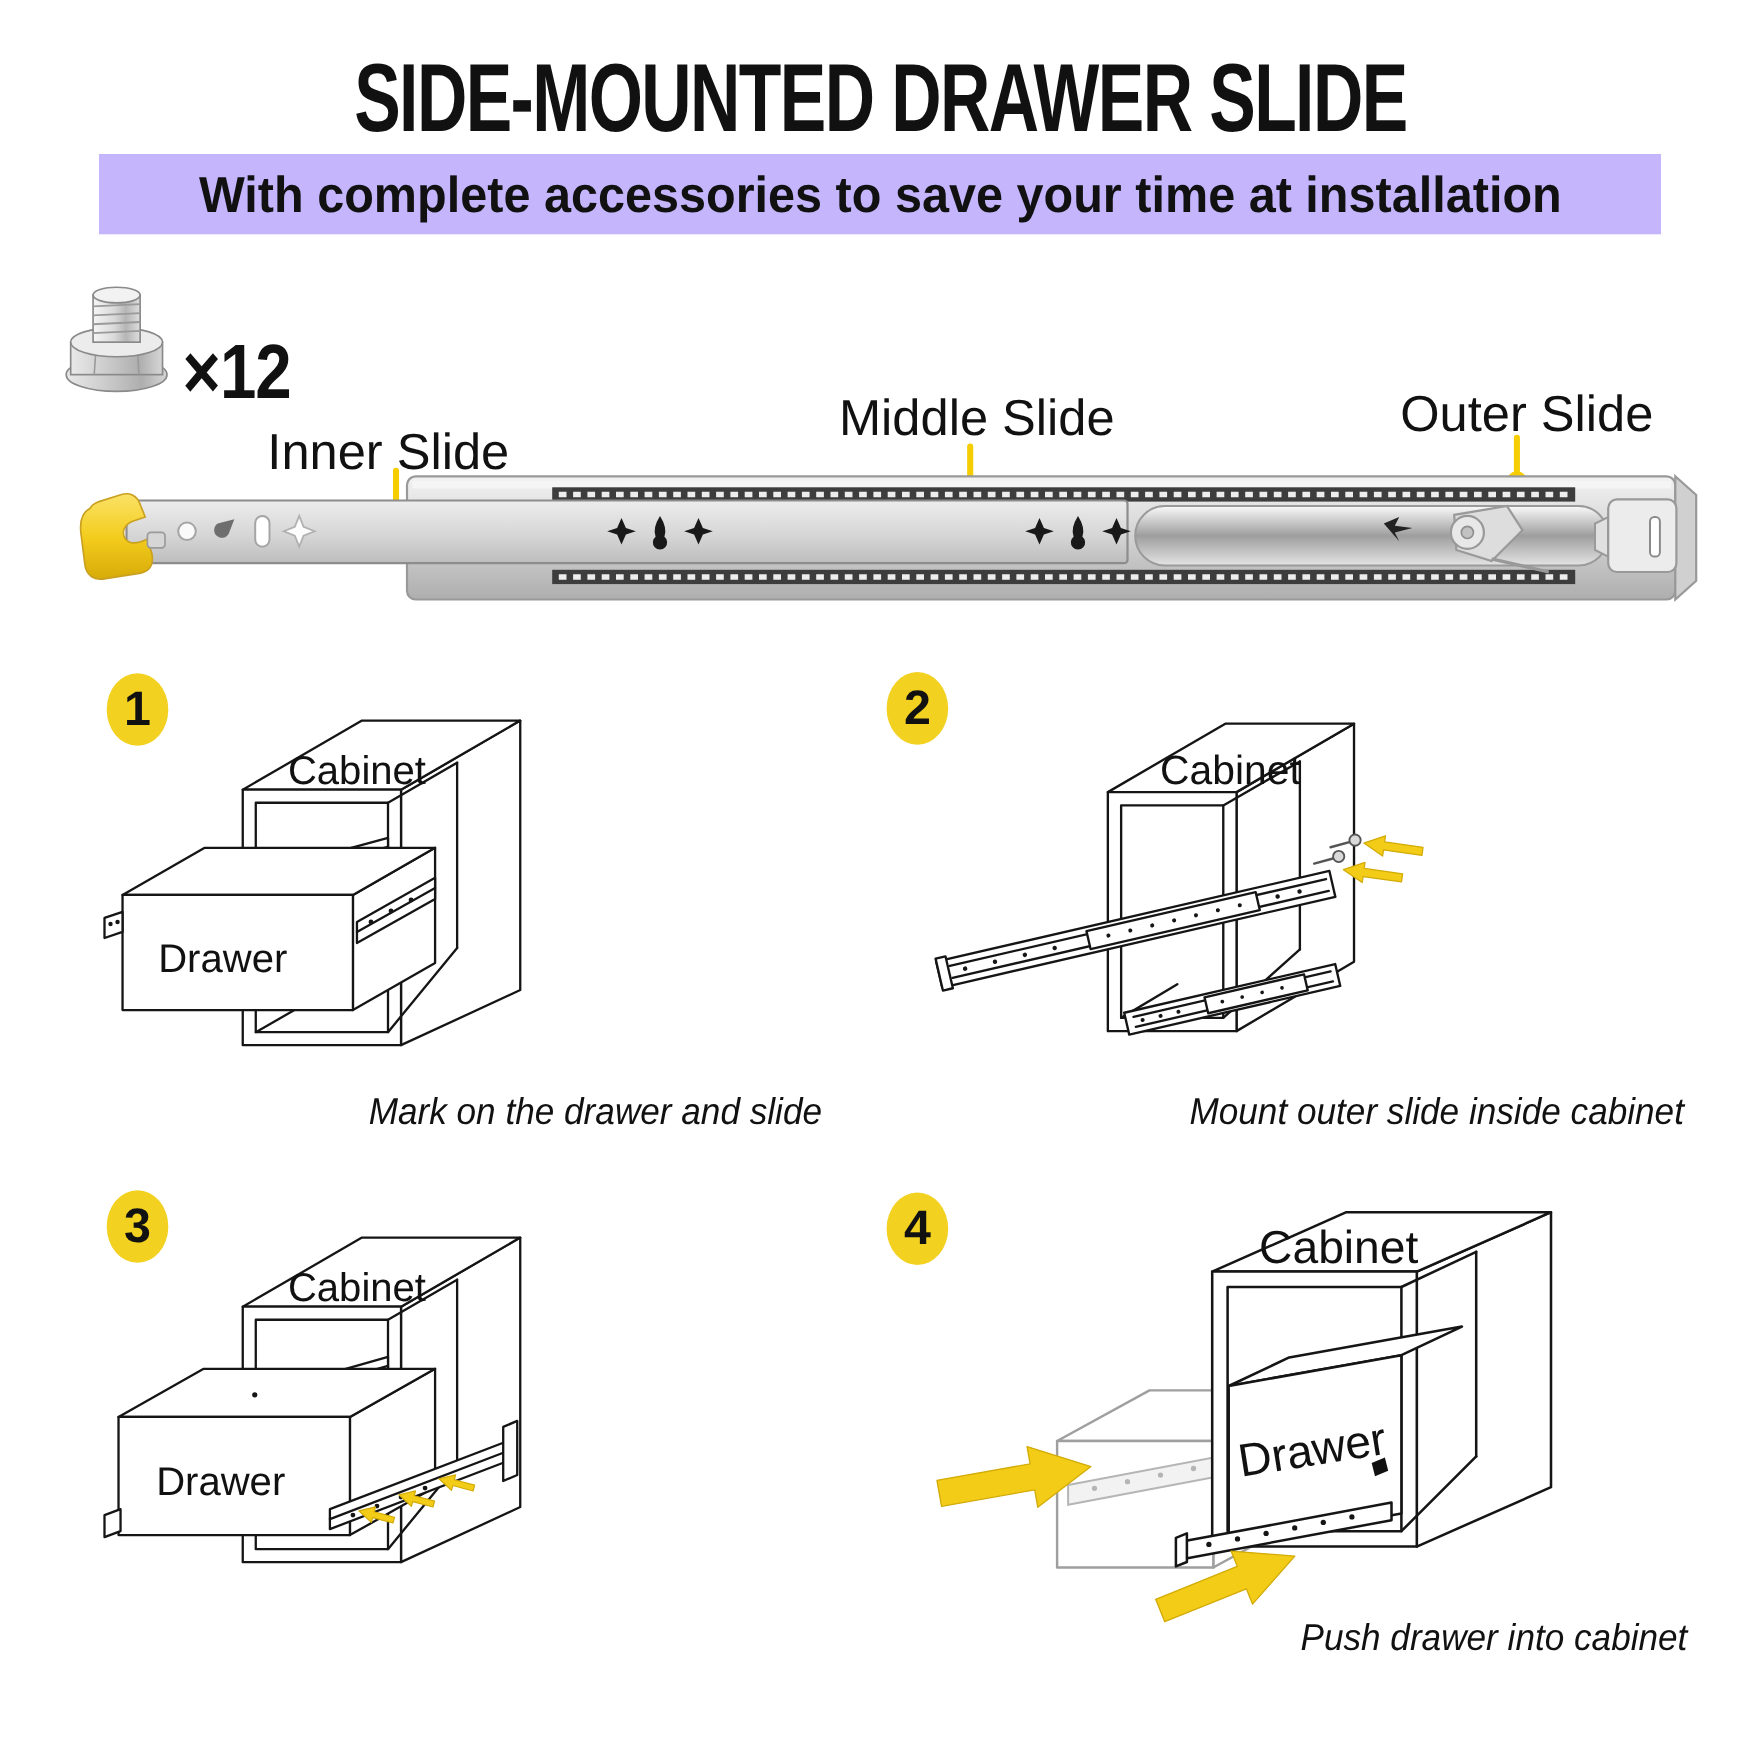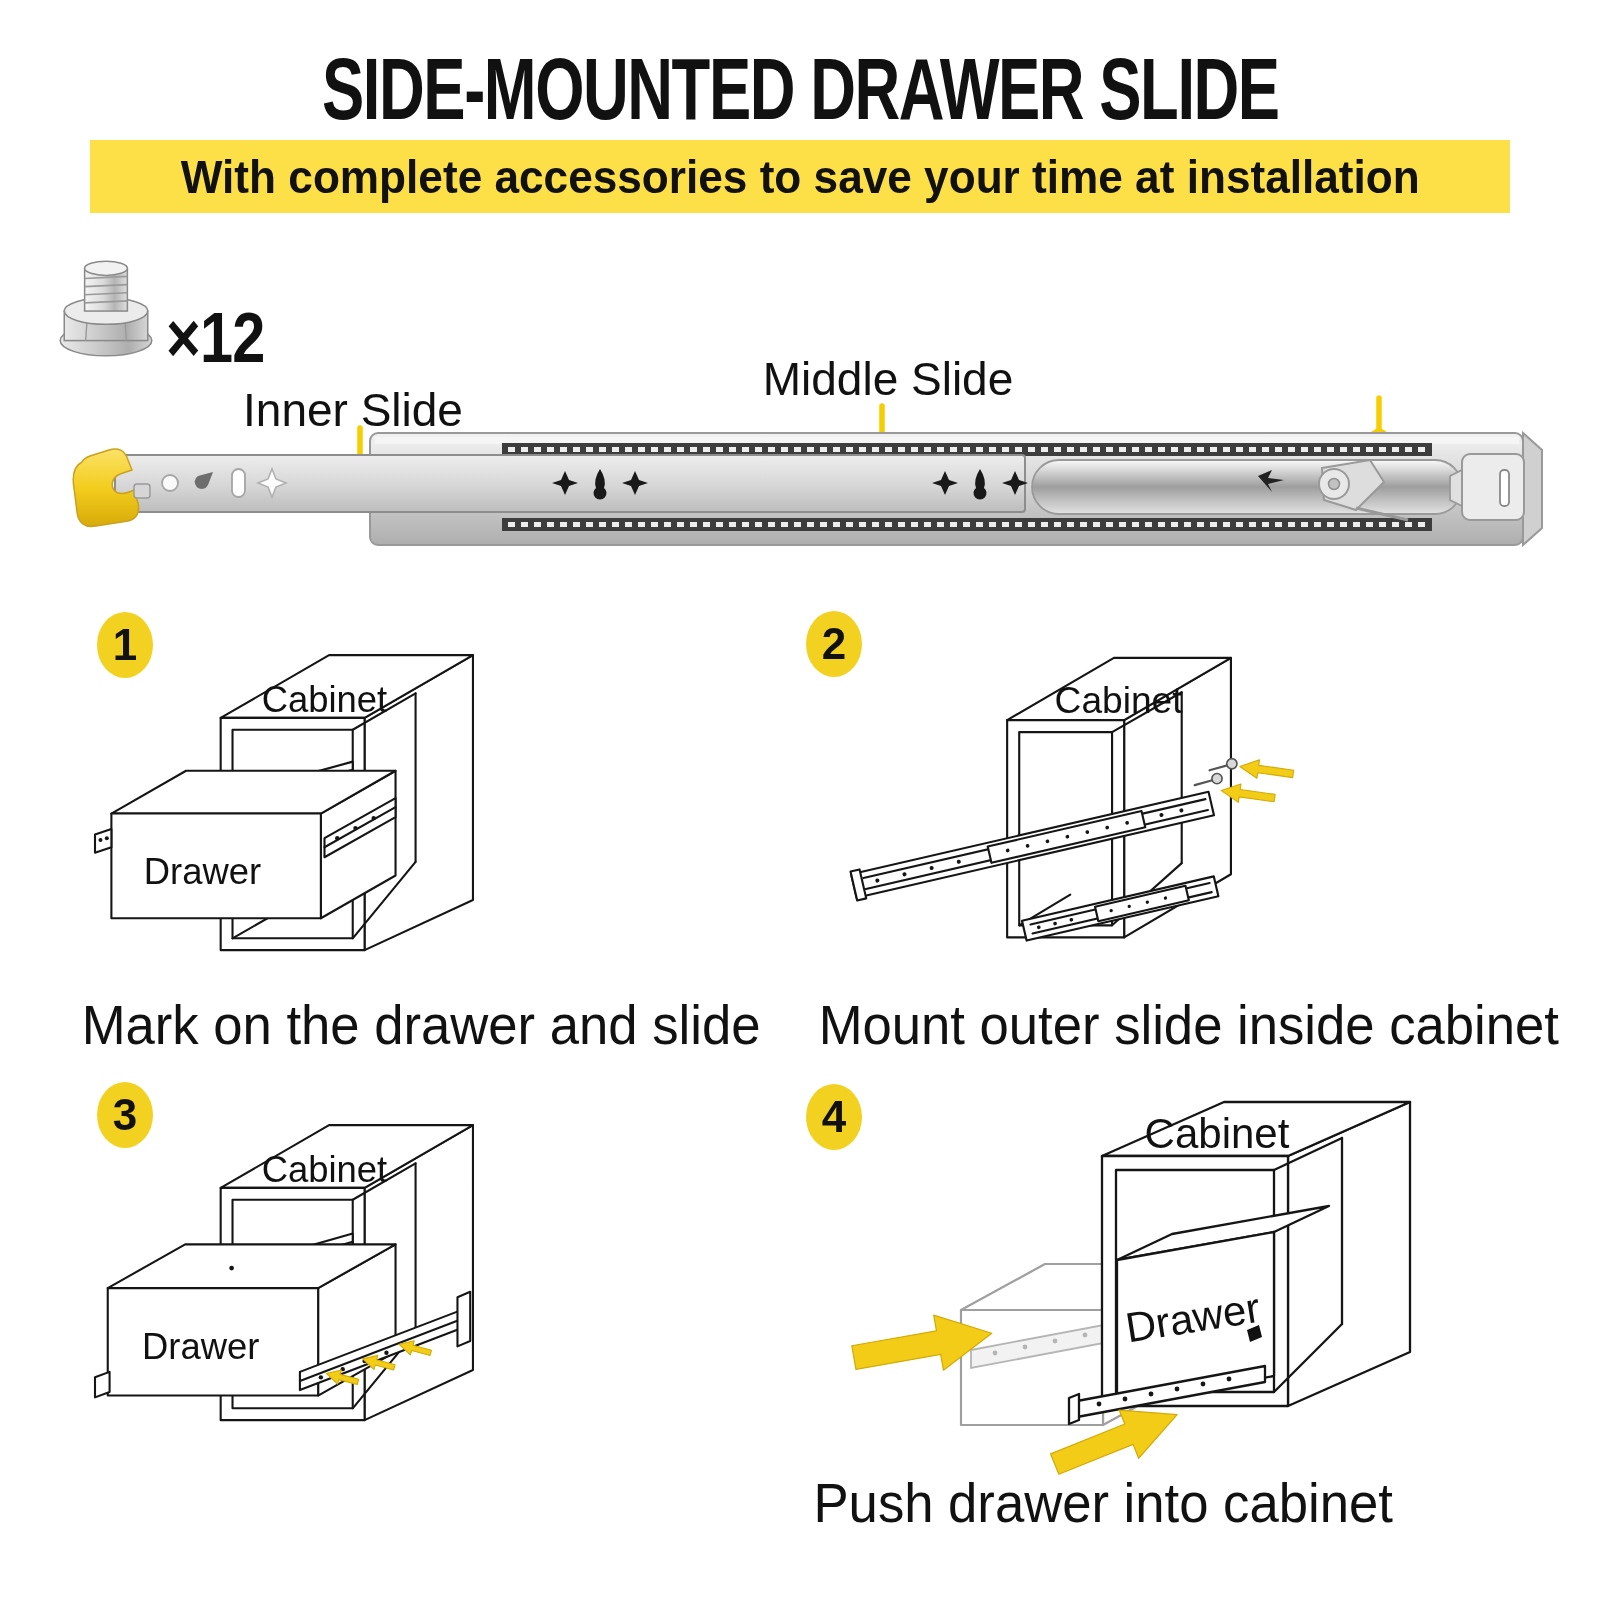--- a/index.html
+++ b/index.html
@@ -6,21 +6,21 @@
   .page{position:relative;width:1600px;height:1600px;background:#ffffff;overflow:hidden;
         font-family:"Liberation Sans",sans-serif;color:#111;}
   .abs{position:absolute;}
 
   
   .title{left:0;top:38px;width:1600px;text-align:center;font-weight:bold;font-size:88px;
          letter-spacing:-2px;white-space:nowrap;}
   .title .cond{display:inline-block;transform:scaleX(0.72);}
 
   
-  .banner{left:90px;top:140px;width:1420px;height:73px;background:#fde047;
+  .banner{left:90px;top:140px;width:1420px;height:73px;background:#c4b5fd;
           display:flex;align-items:center;justify-content:center;}
   .banner .txt{font-weight:bold;font-size:46px;white-space:nowrap;display:inline-block;transform:scaleX(0.96);}
 
   
   .count{left:166px;top:298px;font-size:70px;font-weight:bold;letter-spacing:-1px;
          display:inline-block;transform:scaleX(0.85);transform-origin:left top;white-space:nowrap;}
 
   
   .slide-label{width:320px;text-align:center;font-size:46px;white-space:nowrap;}
   .lbl-inner{left:193px;top:383px;}
@@ -28,21 +28,21 @@
   .lbl-outer{left:1228px;top:349px;}
 
   
   .badge{width:56px;height:66px;border-radius:50%;background:#F2D121;
          display:flex;align-items:center;justify-content:center;
          font-weight:bold;font-size:44px;color:#111;}
   .b1{left:97px;top:612px;}  .b2{left:806px;top:611px;}
   .b3{left:97px;top:1082px;} .b4{left:806px;top:1084px;}
 
   
-  .caption{text-align:left;font-size:56px;white-space:nowrap;}
+  .caption{text-align:right;font-size:34px;white-space:nowrap;font-style:italic;}
   .caption .cond{display:inline-block;transform:scaleX(0.94);}
   .c1{left:60px;top:992px;width:700px;}
   .c2{left:795px;top:992px;width:750px;}
   .c3{left:60px;top:1470px;width:700px;}
   .c4{left:795px;top:1470px;width:750px;}
 
   svg{display:block;overflow:visible;}
   svg text{font-family:"Liberation Sans",sans-serif;fill:#111;}
   .lineart{stroke:#151515;stroke-width:2.3;fill:#ffffff;stroke-linejoin:round;stroke-linecap:round;}
   .nofill{fill:none;}
@@ -87,20 +87,21 @@
     <line x1="34" y1="26" x2="76" y2="24" stroke="#9a9a9a" stroke-width="1.6"></line>
     <line x1="34" y1="34" x2="76" y2="32" stroke="#9a9a9a" stroke-width="1.6"></line>
     <line x1="34" y1="42" x2="76" y2="40" stroke="#9a9a9a" stroke-width="1.6"></line>
     <line x1="34" y1="50" x2="76" y2="48" stroke="#9a9a9a" stroke-width="1.6"></line>
     <ellipse cx="55" cy="16" rx="21" ry="7" fill="#f2f2f2" stroke="#8a8a8a" stroke-width="1.5"></ellipse>
   </svg>
   <span class="abs count">×12</span>
 
   <div class="abs slide-label lbl-middle">Middle Slide</div>
   <div class="abs slide-label lbl-inner">Inner Slide</div>
+  <div class="abs slide-label lbl-outer">Outer Slide</div>
 
   <svg class="abs" style="left:0;top:340px" width="1600" height="200" viewBox="0 0 1600 200">
     <g stroke="#F5CD00" stroke-width="5.5" stroke-linecap="round">
       <line x1="360" y1="88" x2="360" y2="120"></line>
       <line x1="882" y1="66" x2="882" y2="102"></line>
       <line x1="1379" y1="58" x2="1379" y2="92"></line>
     </g>
     <circle cx="360" cy="126" r="9.5" fill="#F5CD00"></circle>
     <circle cx="882" cy="108" r="9.5" fill="#F5CD00"></circle>
     <circle cx="1379" cy="98" r="9.5" fill="#F5CD00"></circle>

